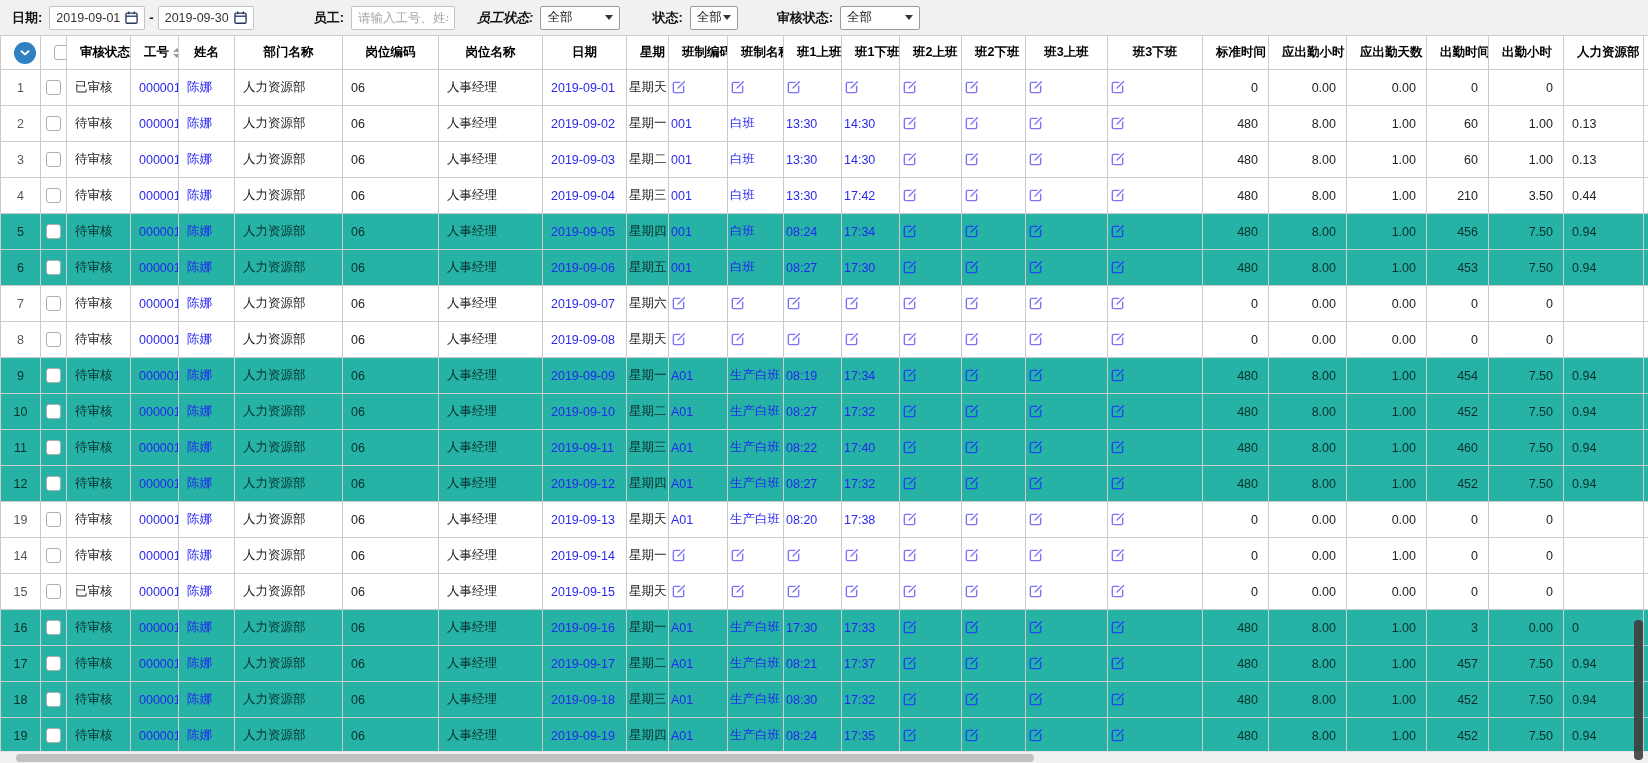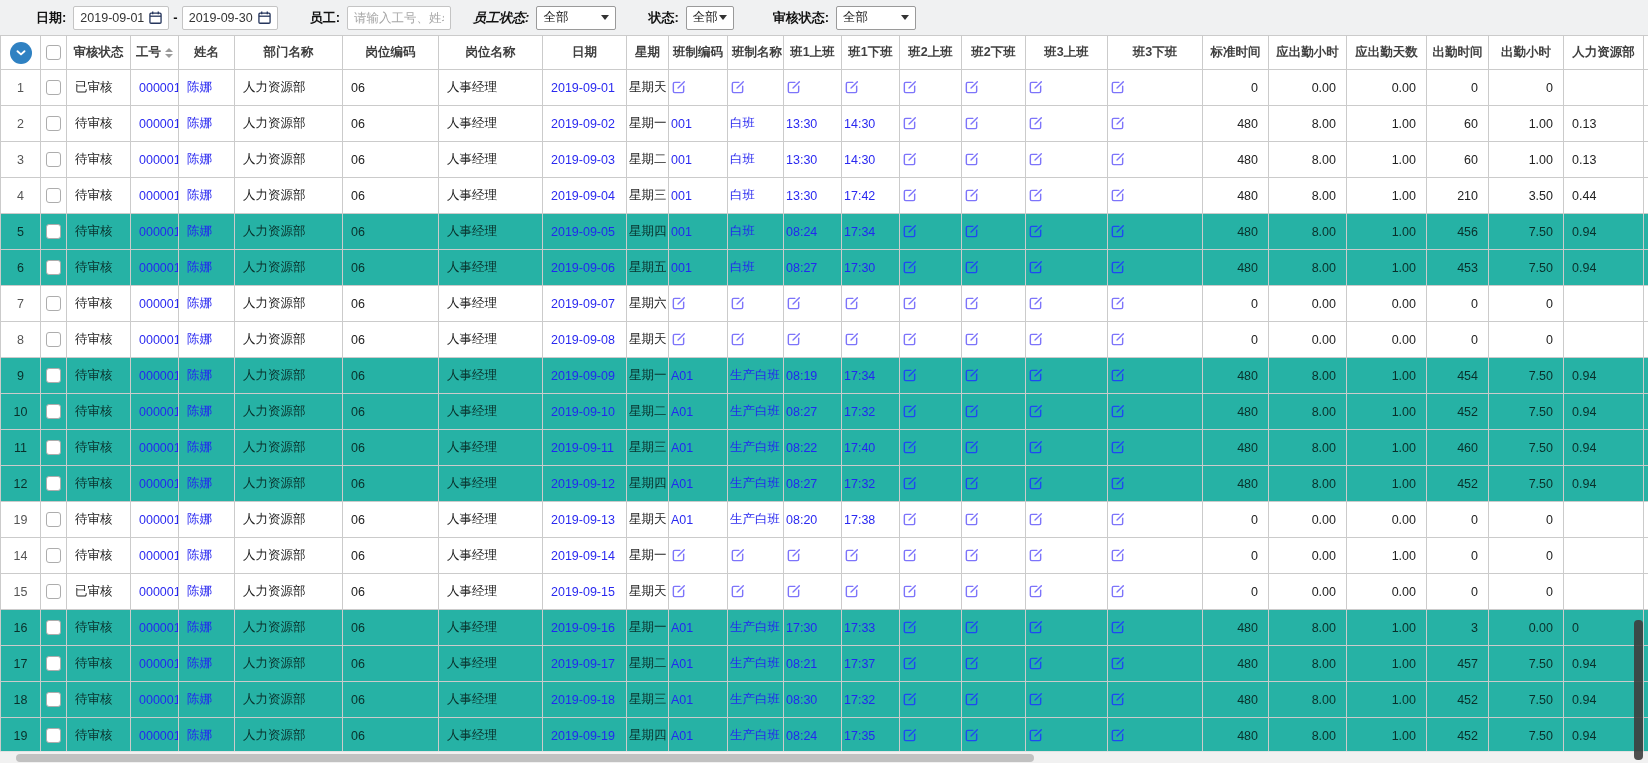--- a/index.html
+++ b/index.html
@@ -2,38 +2,38 @@
 <html style="--teal: #26b2a5; --link: #2a29f0; --edit-purple: #7d74fa; --edit-blue: #1d49f2; --circle: #2f81c2;"><head>
 <meta charset="utf-8">
 <style>
   :root{
     --teal:#26b2a5; --link:#2a29f0; --edit-purple:#7d74fa; --edit-blue:#1d49f2; --circle:#2f81c2;
   }
   *{box-sizing:border-box;}
   body{margin:0;width:1648px;height:763px;overflow:hidden;position:relative;background:#fff;
        font-family:"Liberation Sans","DejaVu Sans",sans-serif;}
   
-  .filter-bar{height:35px;background:#f0f1f2;display:flex;align-items:center;font-size:13px;color:#111;padding-left:36px;}
+  .filter-bar{height:35px;background:#f0f1f2;display:flex;align-items:center;font-size:13px;color:#111;padding-left:12px;}
   .flabel{font-weight:bold;margin-right:7px;white-space:nowrap;}
   .dinput{width:96px;height:24px;background:#fff;border:1px solid #c4c4c4;border-radius:2px;
           display:flex;align-items:center;justify-content:space-between;padding:0 6px;font-size:12.5px;color:#333;cursor:pointer;}
   .cal{width:13px;height:13px;color:#25355c;flex:0 0 auto;}
   .dash{margin:0 4px;font-weight:bold;}
   input.emp{width:104px;height:24px;border:1px solid #c4c4c4;border-radius:2px;font-size:12.5px;padding:0 6px;color:#333;outline:none;}
   input.emp::placeholder{color:#a6a6a6;}
   .sel{height:24px;background:#fff;border:1px solid #9a9a9a;border-radius:2px;display:flex;align-items:center;
        justify-content:space-between;padding:0 6px;font-size:12.5px;color:#222;cursor:pointer;}
   .w80{width:80px;} .w48{width:48px;}
   .dcaret{width:0;height:0;border-left:4px solid transparent;border-right:4px solid transparent;border-top:5px solid #333;}
-  .ml44{margin-left:32px;} .ml22{margin-left:22px;font-style:italic;} .ml20{margin-left:32px;} .ml24{margin-left:39px;}
+  .ml44{margin-left:60px;} .ml22{margin-left:22px;font-style:italic;} .ml20{margin-left:32px;} .ml24{margin-left:39px;}
   
   .table-wrap{width:1648px;height:728px;overflow:hidden;}
   table{border-collapse:collapse;table-layout:fixed;width:1700px;}
   th,td{border:1px solid #cbcbcb;white-space:nowrap;overflow:hidden;}
-  thead th{height:34px;font-size:12.5px;font-weight:bold;color:#404040;background:#fff;text-align:center;padding:0 4px;}
+  thead th{height:34px;font-size:12.5px;font-weight:bold;color:#000000;background:#fff;text-align:center;padding:0 13px;}
   td{height:36px;font-size:12.5px;color:#222;padding:0 8px;background:#fff;}
   td.tight{padding:0 2px;}
   td.c-num{text-align:center;color:#555;padding:0 2px;}
   td.c-cb{text-align:center;padding:0;}
   td.r{text-align:right;padding-right:10px;}
   .lnk{color:var(--link);cursor:pointer;}
   tr.sel-row td{background:var(--teal);color:#09302b;}
   tr.sel-row .lnk{color:#2228f0;}
   .edit-btn{display:inline-flex;width:15px;height:15px;color:var(--edit-purple);cursor:pointer;vertical-align:middle;}
   .edit-btn svg{width:15px;height:15px;}

